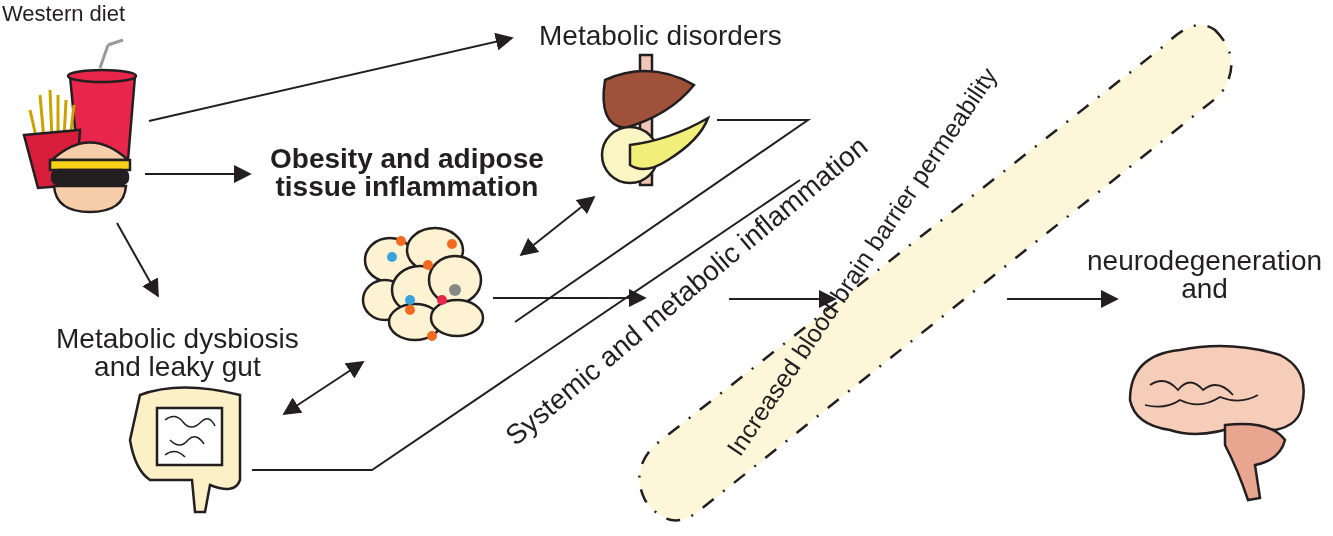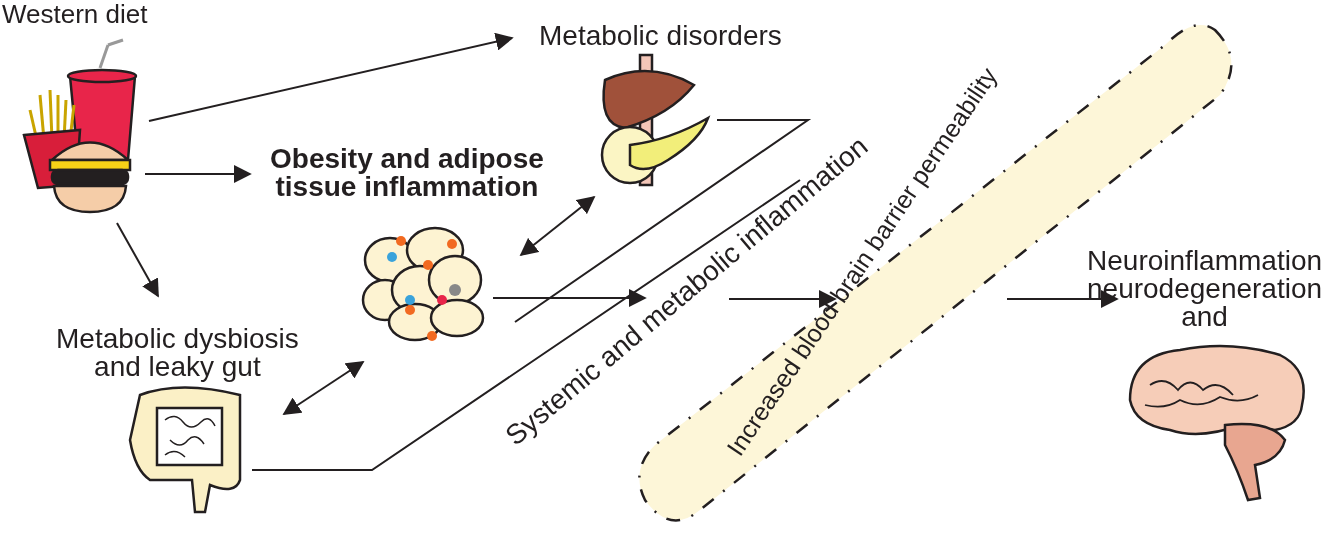--- a/index.html
+++ b/index.html
@@ -86,30 +86,29 @@
     <path d="M165,420 q10,-8 18,2 q8,10 18,0 q8,-8 14,4 M170,440 q10,10 18,0 q8,-8 16,4 M165,455 q10,-8 20,2" fill="none" stroke-width="1.5"></path>
   </g>
 
   <g stroke="#231f20" stroke-width="2.5">
     <path d="M1130,400 Q1130,355 1180,350 Q1230,340 1280,355 Q1310,370 1302,405 Q1300,425 1275,430 L1240,425 Q1200,440 1170,430 Q1135,425 1130,400 Z" fill="#f6cdb8"></path>
     <path d="M1225,425 Q1270,420 1285,440 Q1280,460 1255,465 L1260,498 L1248,500 Q1238,470 1225,445 Z" fill="#e8a690"></path>
     <path d="M1150,385 q15,-10 28,5 q12,-15 25,0 q15,-12 30,5 M1145,405 q20,5 35,-5 q20,10 40,-3 q20,8 38,-2" fill="none" stroke-width="1.8"></path>
   </g>
 </svg>
 
-<div class="lbl" style="left:2px;top:0px;font-size:26px;">Western diet</div>
+<div class="lbl" style="left:2px;top:0px;font-size:22px;">Western diet</div>
 <div class="lbl" style="left:539px;top:22px;">Metabolic disorders</div>
 <div class="lbl" style="left:270px;top:145px;font-weight:bold;">
   <div>Obesity and adipose</div>
   <div>tissue inflammation</div>
 </div>
 <div class="lbl" style="left:56px;top:325px;">
   <div>Metabolic dysbiosis</div>
   <div>and leaky gut</div>
 </div>
 <div class="lbl" style="left:1087px;top:247px;">
-  <div>Neuroinflammation</div>
   <div>neurodegeneration</div>
   <div>and</div>
 </div>
 
 <div class="rot" style="left:520px;top:420px;transform:rotate(-40deg);">Systemic and metabolic inflammation</div>
 <div class="rot" style="left:745px;top:432px;font-size:25px;transform:rotate(-56deg);">Increased blood brain barrier permeability</div>
 
 </body></html>

